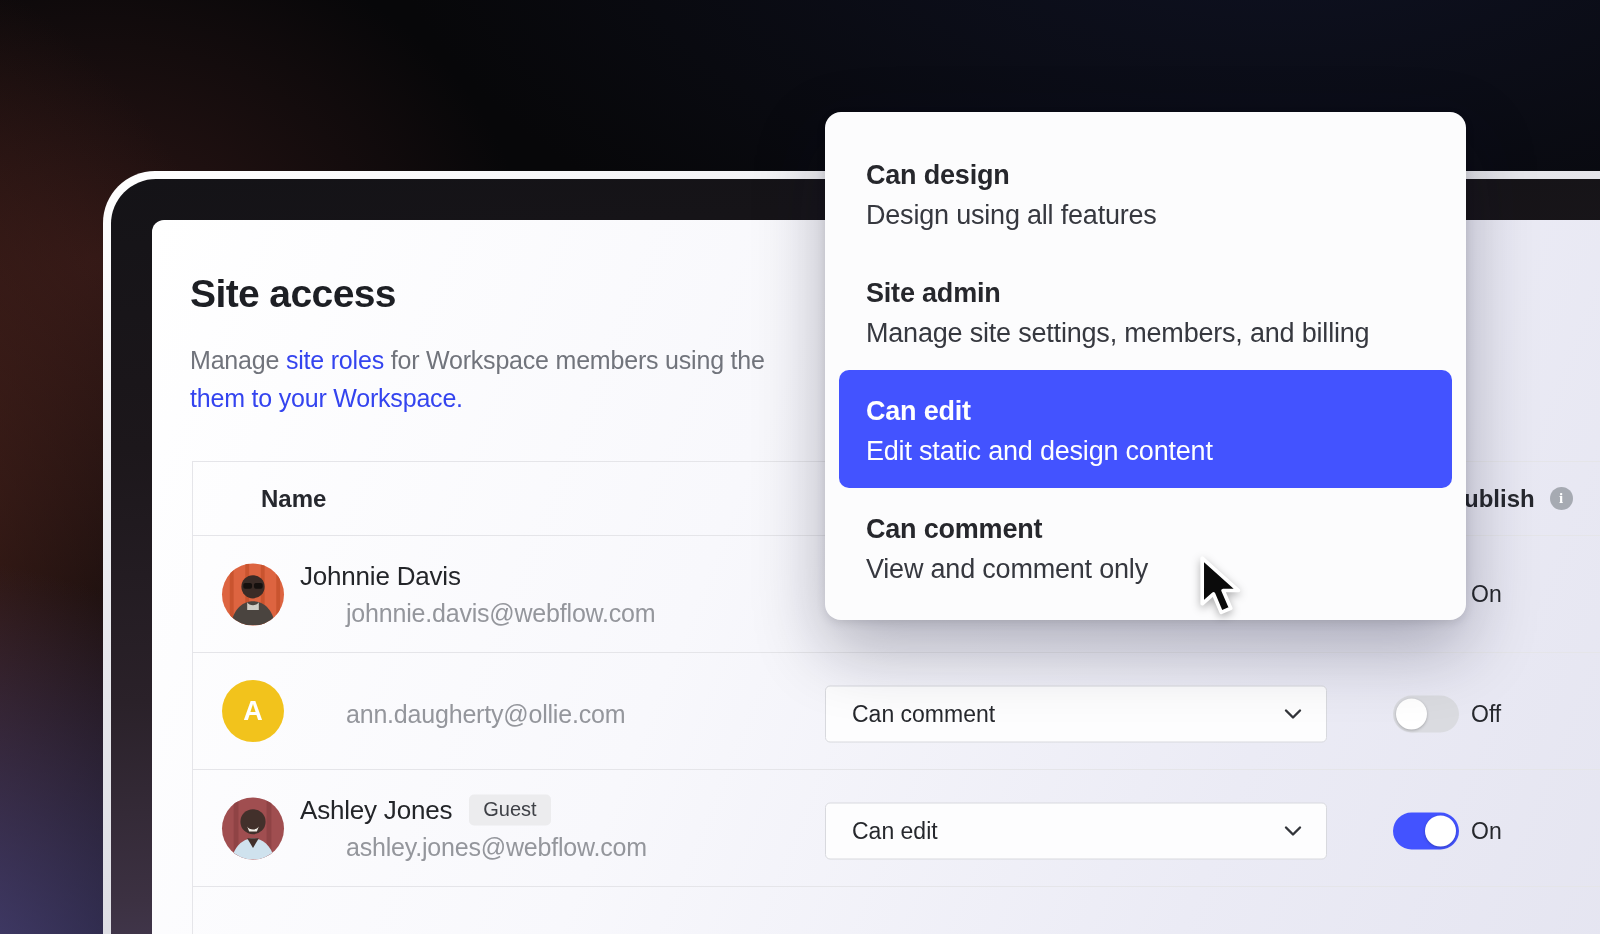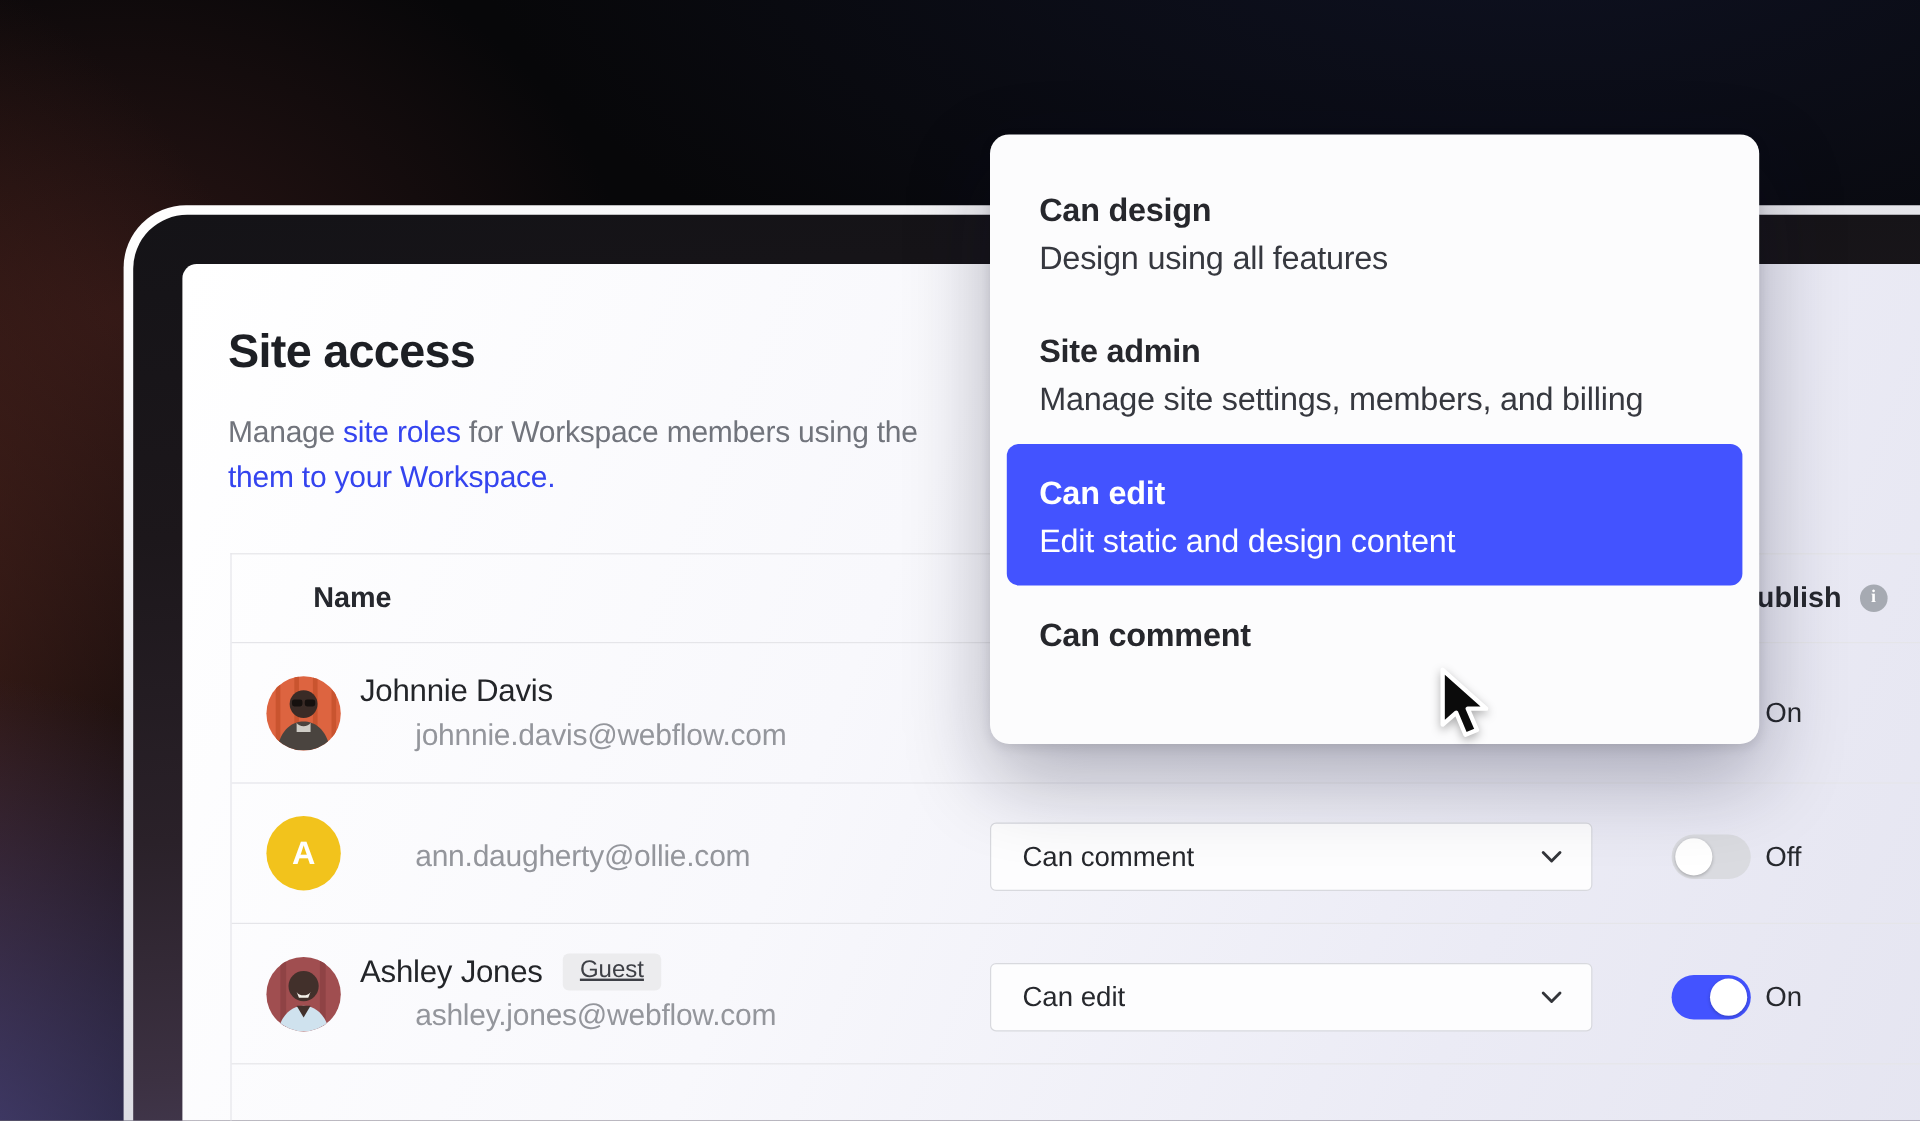--- a/index.html
+++ b/index.html
@@ -69,21 +69,21 @@
   .avatar svg { display:block; width:100%; height:100%; }
   .avatar-initial {
     display:flex; align-items:center; justify-content:center;
     background:var(--avatar-ann,#f2c31c); color:#fff; font-size:27px; font-weight:600;
   }
   .member-name-line { display:flex; align-items:flex-end; gap:17px; }
   .member-name { font-size:26px; font-weight:500; color:#232529; letter-spacing:-.2px; }
   .member-email { font-size:25px; color:#94969c; margin-top:7px; letter-spacing:-.2px;margin-left:46px; }
   .guest-badge {
     background:#ececee; border-radius:5px; padding:3px 14px 5px;
-    font-size:20px; color:#3e4046;text-decoration:underline;
+    font-size:20px; color:#3e4046;
   }
 
   .role-select {
     position:absolute; left:632px; top:50%; transform:translateY(calc(-50% + 3px));
     width:502px; height:57px; background:#fdfdfe; border:1px solid #d8d9de; border-radius:5px;
     display:flex; align-items:center; justify-content:space-between; padding:0 24px 0 26px;
     font-size:23px; color:#26282d; cursor:pointer;
   }
   .chevron-down svg { display:block; }
 
@@ -244,20 +244,21 @@
     <div class="role-item">
       <div class="role-item-title">Site admin</div>
       <div class="role-item-desc">Manage site settings, members, and billing</div>
     </div>
     <div class="role-item selected">
       <div class="role-item-title">Can edit</div>
       <div class="role-item-desc">Edit static and design content</div>
     </div>
     <div class="role-item">
       <div class="role-item-title">Can comment</div>
+      <div class="role-item-desc">View and comment only</div>
     </div>
   </div>
 
   <svg class="cursor" width="52" height="64" viewBox="0 0 24 30">
     <path d="M4.6 1 L4.6 22.4 L9.9 17.8 L13.5 26.4 L18 24.5 L14.4 16.2 L21.6 16.2 Z" fill="#0b0b0b" stroke="#ffffff" stroke-width="1.7" stroke-linejoin="round"></path>
   </svg>
 
 </div>
 
 </body></html>

